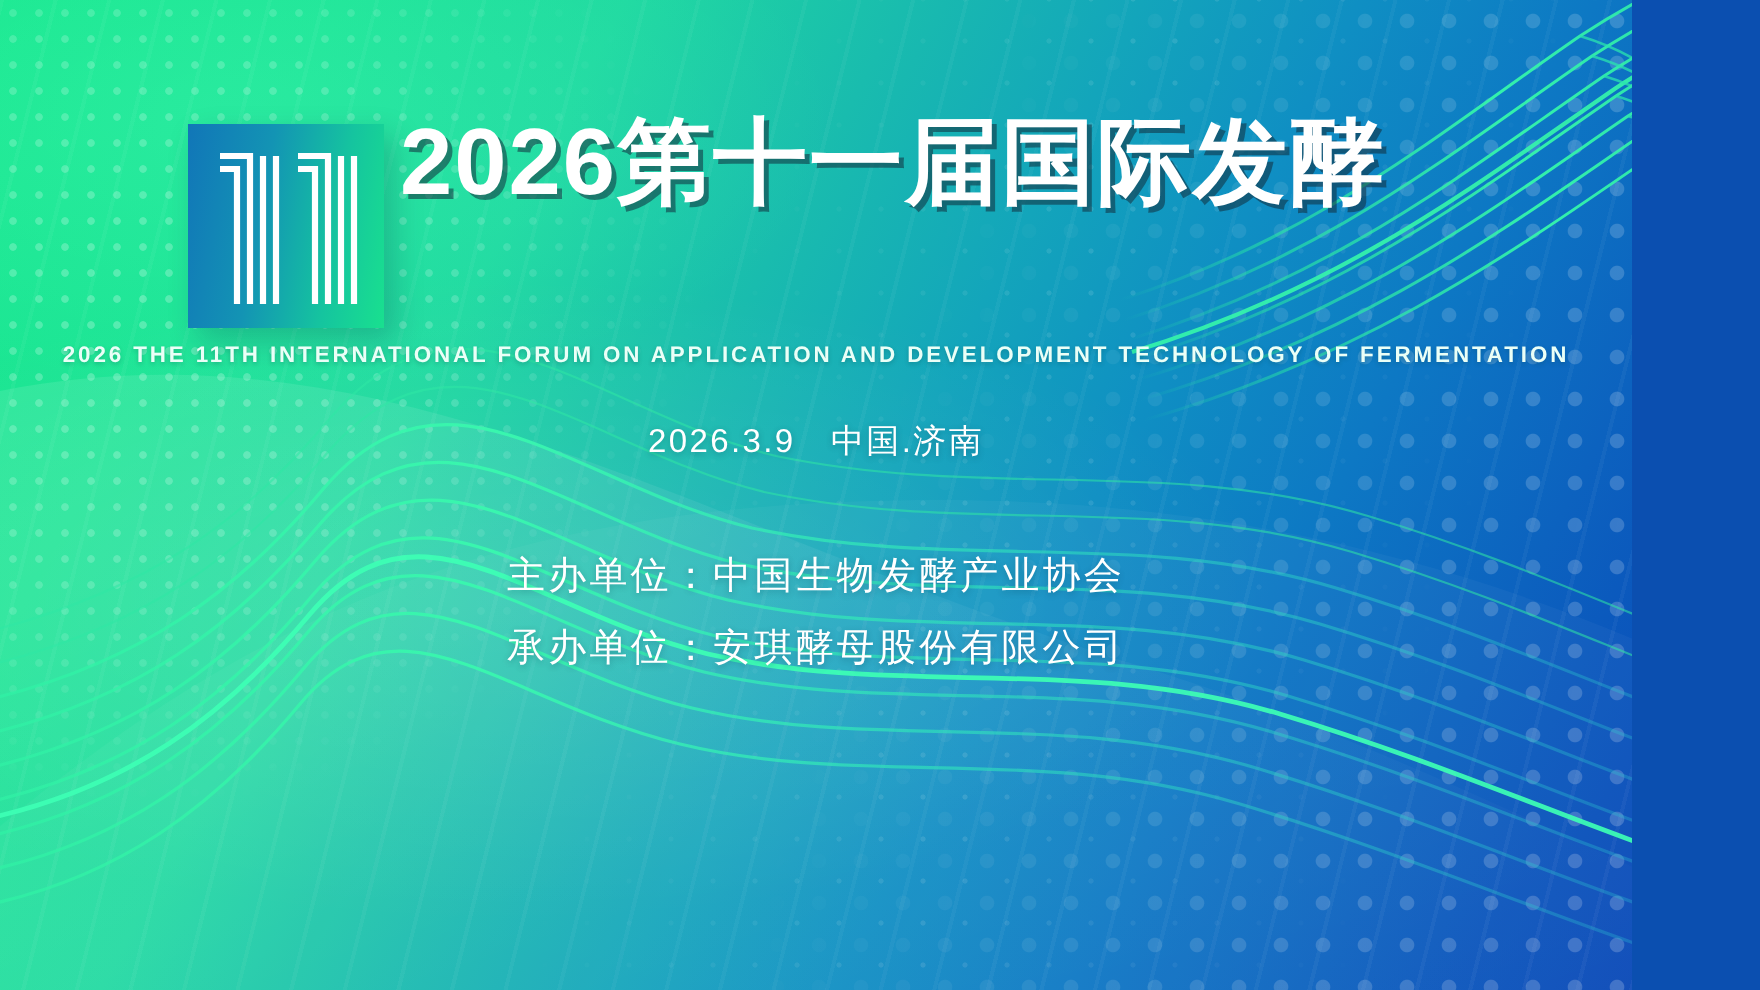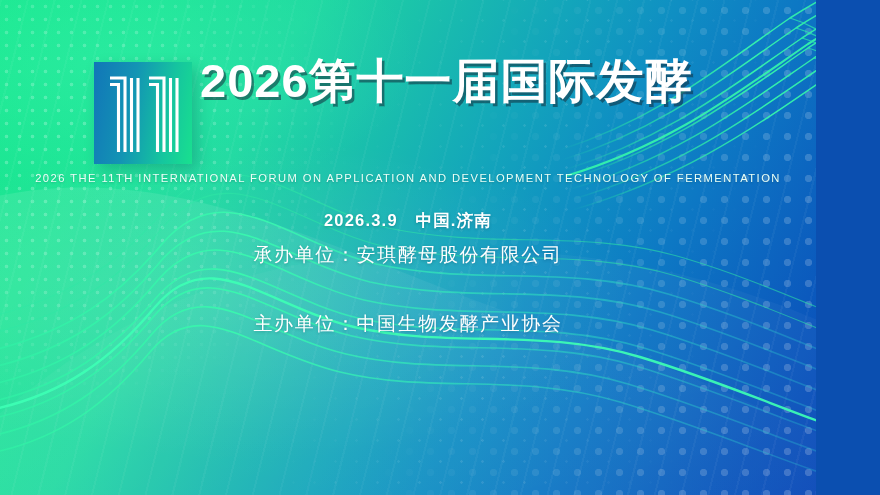--- a/index.html
+++ b/index.html
@@ -88,34 +88,34 @@
     line-height:1;
   }
   .title-line-1{ font-size:47px; letter-spacing:1px; }
   .title-line-2{ font-size:47px; letter-spacing:1px; margin-top:7px; }
 
   .subtitle{
     position:absolute; left:0; right:0; top:172px;
     text-align:center;
     color:#eafff7;
     font-size:11.2px;
-    font-weight:400;
+    font-weight:700;
     letter-spacing:1.45px;
     white-space:nowrap;
     text-shadow:0 1px 2px rgba(0,60,60,.25);
   }
 
   .meta{
     position:absolute; left:0; right:0; top:210px; text-align:center;
   }
   .date-line{
     color:#ffffff;
     font-size:16.5px;
     letter-spacing:1.2px;
-    font-weight:700;
+    font-weight:400;
     text-shadow:0 1px 3px rgba(0,50,70,.3);
   }
   .org-line{
     color:#ffffff;
     font-size:19px;
     letter-spacing:1.6px;
     font-weight:400;
     margin-top:0;
     text-shadow:0 1px 3px rgba(0,50,70,.3);
   }
@@ -215,17 +215,17 @@
   </div>
 
   <div class="headline">
     <div class="title-line title-line-1">2026第十一届国际发酵</div>
   </div>
 
   <div class="subtitle">2026 THE 11TH INTERNATIONAL FORUM ON APPLICATION AND DEVELOPMENT TECHNOLOGY OF FERMENTATION</div>
 
   <div class="meta">
     <div class="date-line">2026.3.9　中国.济南</div>
+    <div class="org-line org-1">主办单位：中国生物发酵产业协会</div>
     <div class="org-line org-2">承办单位：安琪酵母股份有限公司</div>
-    <div class="org-line org-1">主办单位：中国生物发酵产业协会</div>
   </div>
 
 </div>
 
 </body></html>

